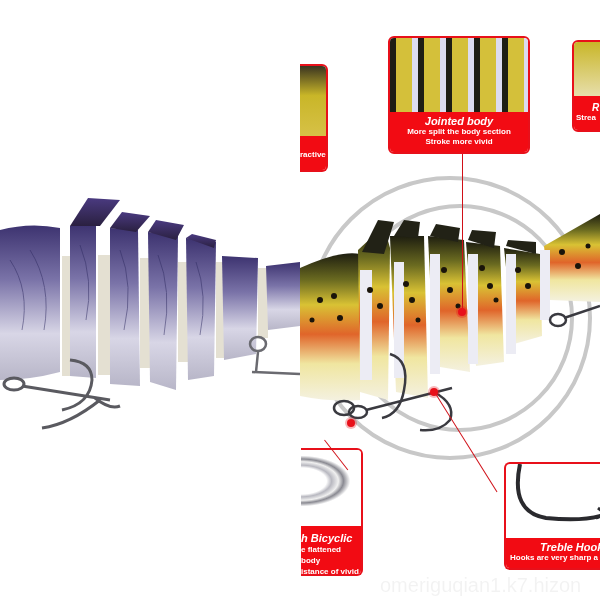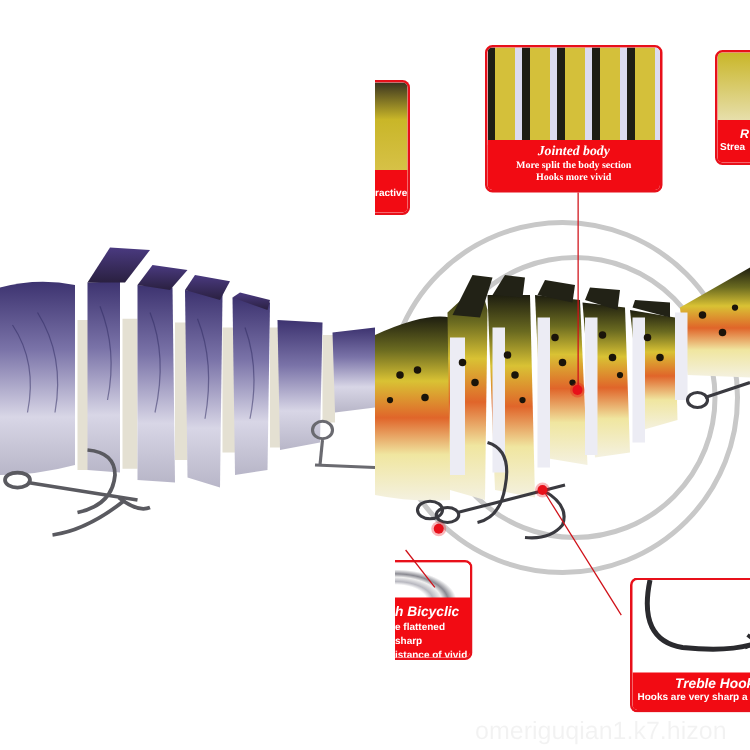--- a/index.html
+++ b/index.html
@@ -162,44 +162,44 @@
     </g>
   </svg>
 
   <div class="callout" style="left:0;top:64;top:64px;width:28px;height:108px;border-left:none;border-radius:0 6px 6px 0;">
     <div class="photo" style="height:74px;background:linear-gradient(180deg,#3a3420 0%,#c9b628 40%,#d8c24a 100%);"></div>
     <div class="caption" style="height:34px;font-size:8px;padding-top:14px;text-align:right;padding-right:2px;">
       <span class="sub">ractive</span>
     </div>
   </div>
 
-  <div class="callout" style="left:88px;top:36px;width:142px;height:118px;font-family:Liberation Serif, serif;">
+  <div class="callout" style="left:88px;top:36px;width:142px;height:118px;">
     <div class="photo" style="height:78px;background:repeating-linear-gradient(90deg,#1e1e14 0px,#1e1e14 6px,#d4c03a 6px,#d4c03a 22px,#dcdcf0 22px,#dcdcf0 28px);"></div>
     <div class="caption" style="height:40px;padding-top:3px;">
       <span class="title" style="font-size:11px;">Jointed body</span>
       <span class="sub" style="font-size:8px;line-height:10px;">More split the body section</span>
-      <span class="sub" style="font-size:8px;line-height:10px;">Hooks more vivid</span>
+      <span class="sub" style="font-size:8px;line-height:10px;">Stroke more vivid</span>
     </div>
   </div>
   <div class="connector" style="left:162px;top:154px;width:1px;height:158px;"></div>
   <div class="dot" style="left:158px;top:308px;"></div>
 
   <div class="callout" style="left:272px;top:40px;width:40px;height:92px;">
     <div class="photo" style="height:56px;background:linear-gradient(180deg,#c9b628,#e8e0b0);"></div>
     <div class="caption" style="height:34px;padding-top:6px;text-align:left;padding-left:18px;">
       <span class="title" style="font-size:10px;">R</span>
       <span class="sub" style="font-size:8px;margin-left:-16px;">Strea</span>
     </div>
   </div>
 
-  <div class="callout" style="left:16px;top:448px;width:62px;height:80px;border-left:none;border-radius:0 6px 6px 0;">
+  <div class="callout" style="left:1px;top:448px;width:62px;height:128px;border-left:none;border-radius:0 6px 6px 0;">
     <div class="photo" style="height:62px;background:radial-gradient(ellipse at 0% 50%, #fff 30%, #b8b8c0 36%, #f0f0f0 44%, #8a8a92 50%, #fff 58%);"></div>
     <div class="caption" style="height:48px;padding-top:6px;text-align:left;">
       <span class="title" style="font-size:11px;">h Bicyclic</span>
-      <span class="sub" style="font-size:8px;line-height:11px;">e flattened sharp</span>
+      <span class="sub" style="font-size:8px;line-height:11px;">e flattened body</span>
       <span class="sub" style="font-size:8px;line-height:11px;">istance of vivid</span>
     </div>
   </div>
   <div class="connector" style="left:24px;top:440px;width:1px;height:38px;transform-origin:top;transform:rotate(-38deg);"></div>
   <div class="dot" style="left:47px;top:419px;"></div>
 
   <div class="callout" style="left:204px;top:462px;width:110px;height:108px;border-right:none;">
     <div class="photo" style="height:78px;">
       <svg width="110" height="78" viewBox="0 0 110 78">
           <path d="M14,0 Q4,48 40,54 Q80,58 100,50" stroke="#2a2a2e" stroke-width="4" fill="none"></path>

